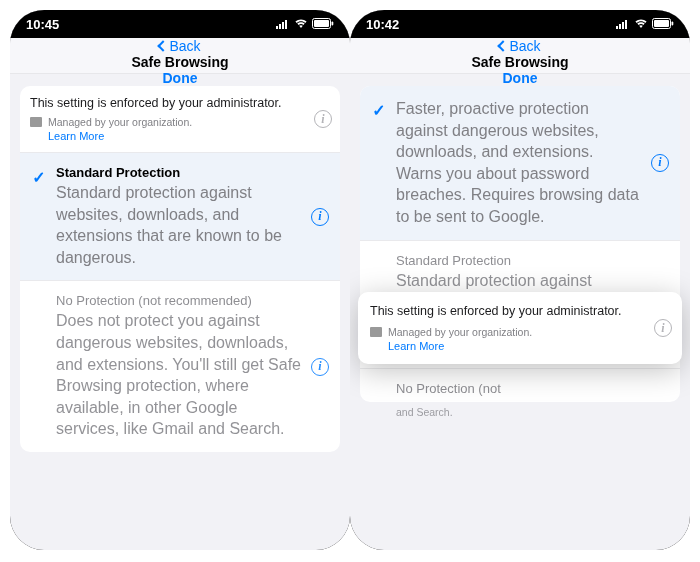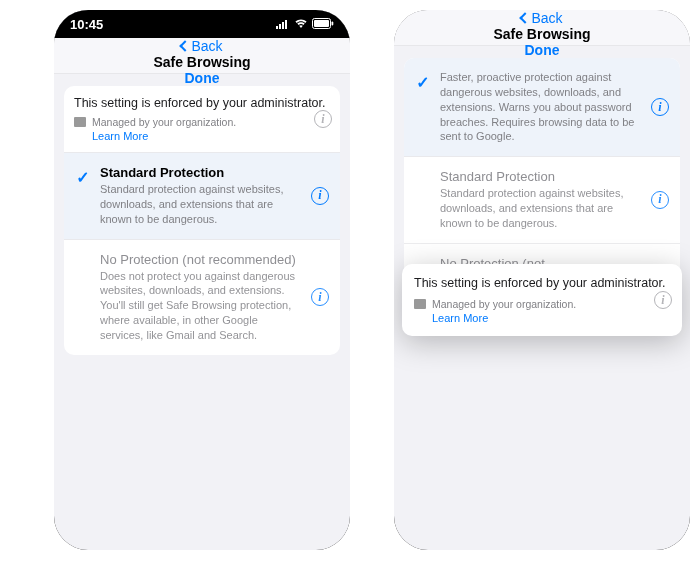--- a/index.html
+++ b/index.html
@@ -13,21 +13,20 @@
     padding: 10px 10px;
   }
   .phone {
     width: 340px;
     height: 540px;
     background: #000;
     border-radius: 34px;
     padding: 0;
     position: relative;
     overflow: hidden;
-    margin-left: 44px;
   }
   .screen {
     width: 100%; height: 100%;
     background: #f2f2f6;
     border-radius: 28px;
     overflow: hidden;
     position: relative;
   }
   .statusbar {
     height: 28px;
@@ -100,21 +99,21 @@
   }
   .row-main { flex: 1; }
   .row-title {
     font-size: 13px;
     font-weight: 600;
     color: #000;
     margin-bottom: 2px;
   }
   .row-title.dim { color: #7b7b80; font-weight: 500; }
   .row-sub {
-    font-size: 11px;
+    font-size: 16px;
     line-height: 1.35;
     color: #808085;
   }
   .info-col {
     width: 20px;
     display: flex; align-items: center; justify-content: center;
     align-self: center;
   }
   .info-icon {
     width: 18px; height: 18px;
@@ -262,20 +261,45 @@
             </div>
         </div>
 
       </div>
     </div>
   </div>
 </div>
 
 <div class="phone">
   <div class="screen">
+    <div class="statusbar">
+      <span>10:42</span>
+      <span class="status-right">
+        <span>
+          <svg width="14" height="10" viewBox="0 0 14 10">
+              <rect x="0" y="7" width="2" height="3" fill="#fff"></rect>
+              <rect x="3" y="5" width="2" height="5" fill="#fff"></rect>
+              <rect x="6" y="3" width="2" height="7" fill="#fff"></rect>
+              <rect x="9" y="1" width="2" height="9" fill="#fff"></rect>
+            </svg>
+        </span>
+        <span>
+          <svg width="14" height="10" viewBox="0 0 14 10">
+              <path d="M7 9 L5.2 6.8 C6.2 6 7.8 6 8.8 6.8 Z M3.3 4.6 C5.4 2.7 8.6 2.7 10.7 4.6 L9.4 6 C8 4.8 6 4.8 4.6 6 Z M1.4 2.6 C4.5 -0.2 9.5 -0.2 12.6 2.6 L11.3 4 C8.9 1.8 5.1 1.8 2.7 4 Z" fill="#fff"></path>
+            </svg>
+        </span>
+        <span>
+          <svg width="22" height="11" viewBox="0 0 22 11">
+              <rect x="0.5" y="0.5" width="18" height="10" rx="2" fill="none" stroke="#fff"></rect>
+              <rect x="2" y="2" width="15" height="7" rx="1" fill="#fff"></rect>
+              <rect x="19.5" y="3.5" width="1.8" height="4" rx="1" fill="#fff"></rect>
+            </svg>
+        </span>
+      </span>
+    </div>
     <div class="nav">
       <span class="nav-back">
         <span class="chev-left"></span>
         <span>Back</span>
       </span>
       <span class="nav-title">Safe Browsing</span>
       <span class="nav-done">Done</span>
     </div>
 
     <div class="content" style="position:relative;">

